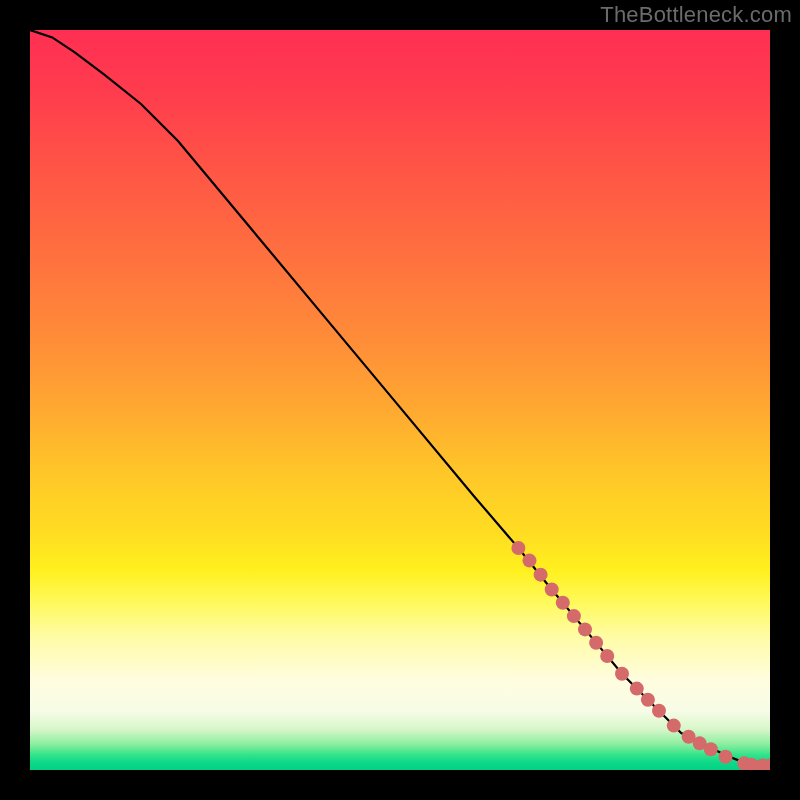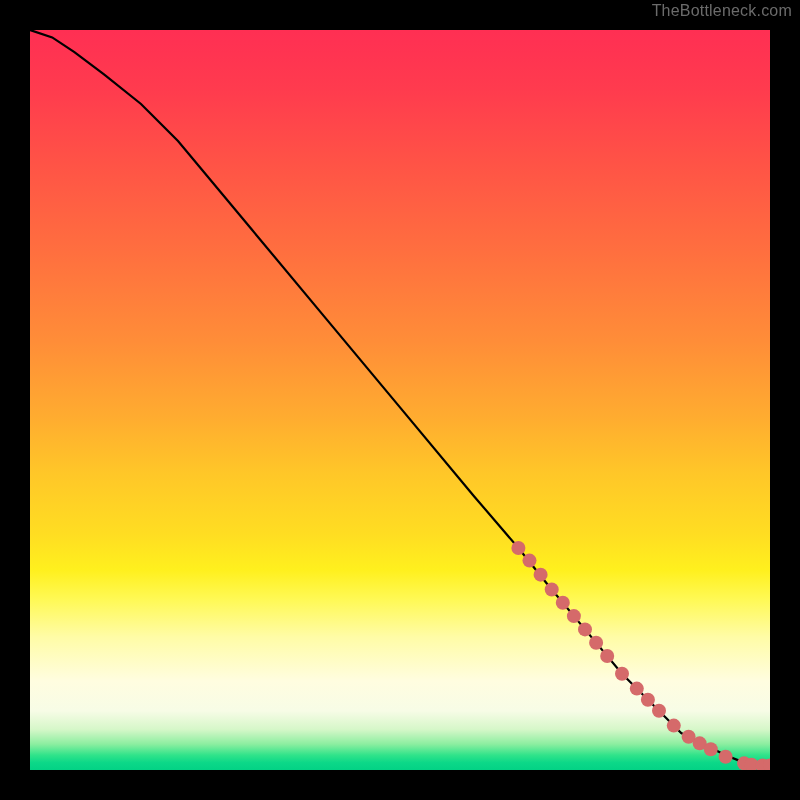--- a/index.html
+++ b/index.html
@@ -14,21 +14,21 @@
     position: relative;
     width: 800px;
     height: 800px;
     background: #000;
   }
   .watermark {
     position: absolute;
     top: 2px;
     right: 8px;
     color: #6b6b6b;
-    font-size: 16px;
+    font-size: 22px;
     font-weight: 400;
     letter-spacing: 0.2px;
     z-index: 20;
   }
   .plot-box {
     position: absolute;
     left: 30px;
     top: 30px;
     width: 740px;
     height: 740px;

